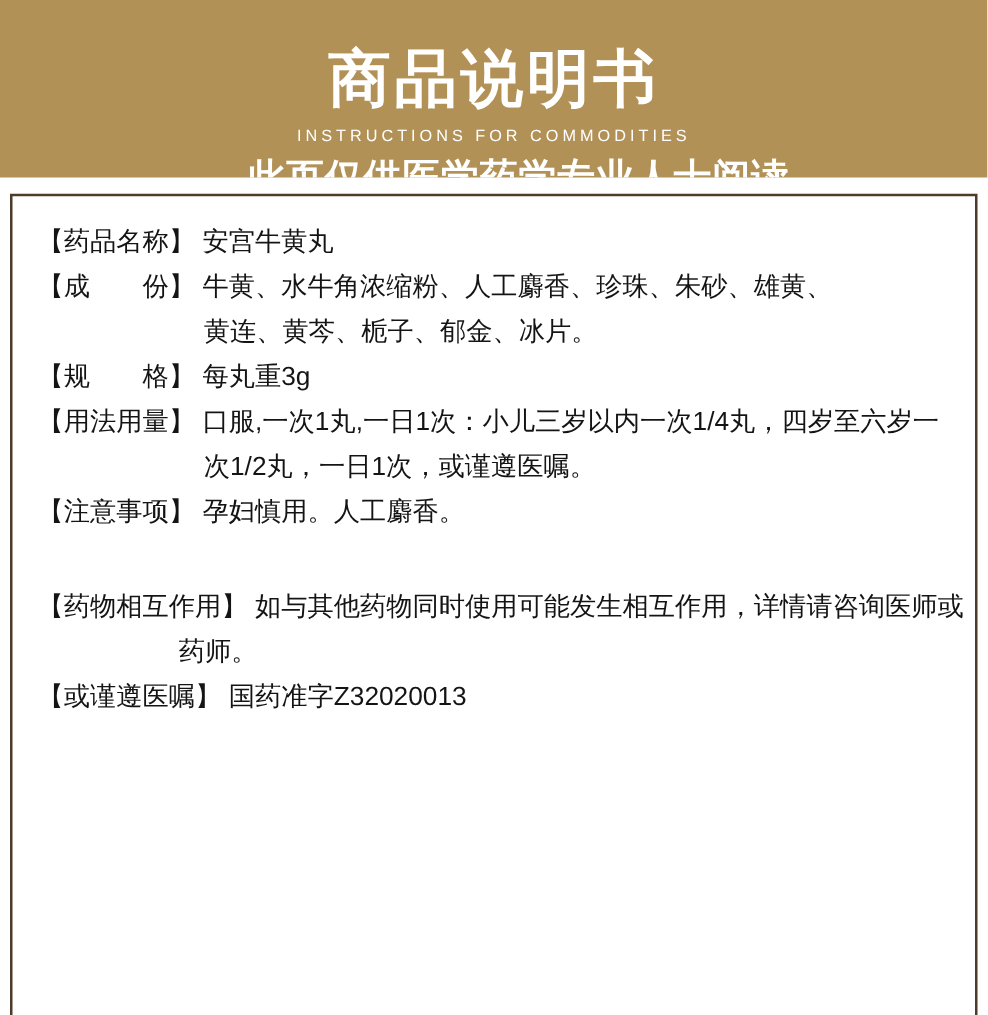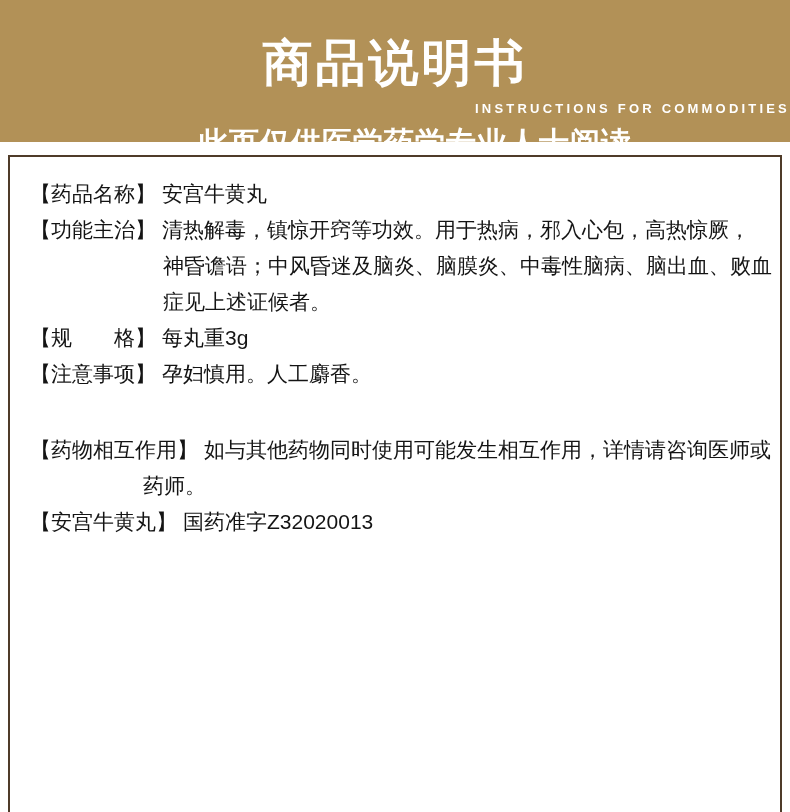--- a/index.html
+++ b/index.html
@@ -24,24 +24,23 @@
   .banner-title {
     margin-top: 38px;
     font-size: 50px;
     font-weight: bold;
     letter-spacing: 3px;
     line-height: 1;
   }
   .banner-subtitle-en {
     margin-top: 14px;
     font-size: 13px;
-    font-weight: bold;
+    font-weight: normal;
     letter-spacing: 3.2px;
     line-height: 1;
-    text-align: right;
   }
   .banner-notice {
     margin-top: 13px;
     font-size: 30px;
     font-weight: bold;
     letter-spacing: 1px;
     line-height: 1;
     margin-left: 40px;
   }
   .banner-dash {
@@ -87,30 +86,31 @@
   <header class="banner">
     <div class="banner-title">商品说明书</div>
     <div class="banner-subtitle-en">INSTRUCTIONS FOR COMMODITIES</div>
     <div class="banner-notice">此页仅供医学药学专业人士阅读</div>
     <div class="banner-dash"></div>
   </header>
 
   <main class="sheet">
     <p class="entry"><span class="lbl">【药品名称】</span><span class="txt">安宫牛黄丸</span></p>
 
+    <p class="entry"><span class="lbl">【成　　份】</span><span class="txt">牛黄、水牛角浓缩粉、人工麝香、珍珠、朱砂、雄黄、
+黄连、黄芩、栀子、郁金、冰片。</span></p>
 
 
-    <p class="entry"><span class="lbl">【功能主治】</span><span class="txt">清热解毒，镇惊开窍等功效。用于热病，邪入心包，高热惊厥，
-神昏谵语；中风昏迷及脑炎、脑膜炎、中毒性脑病、脑出血、败血
-症见上述证候者。</span></p>
 
     <p class="entry"><span class="lbl">【规　　格】</span><span class="txt">每丸重3g</span></p>
 
+    <p class="entry"><span class="lbl">【用法用量】</span><span class="txt">口服,一次1丸,一日1次：小儿三岁以内一次1/4丸，四岁至六岁一
+次1/2丸，一日1次，或谨遵医嘱。</span></p>
 
     <p class="entry"><span class="lbl">【注意事项】</span><span class="txt">孕妇慎用。人工麝香。</span></p>
 
     <p class="entry wide"><span class="lbl">【药物相互作用】</span><span class="txt">如与其他药物同时使用可能发生相互作用，详情请咨询医师或
 药师。</span></p>
 
-    <p class="entry"><span class="lbl">【安宫牛黄丸】</span><span class="txt">国药准字Z32020013</span></p>
+    <p class="entry"><span class="lbl">【或谨遵医嘱】</span><span class="txt">国药准字Z32020013</span></p>
   </main>
 
 </div>
 
 </body></html>

